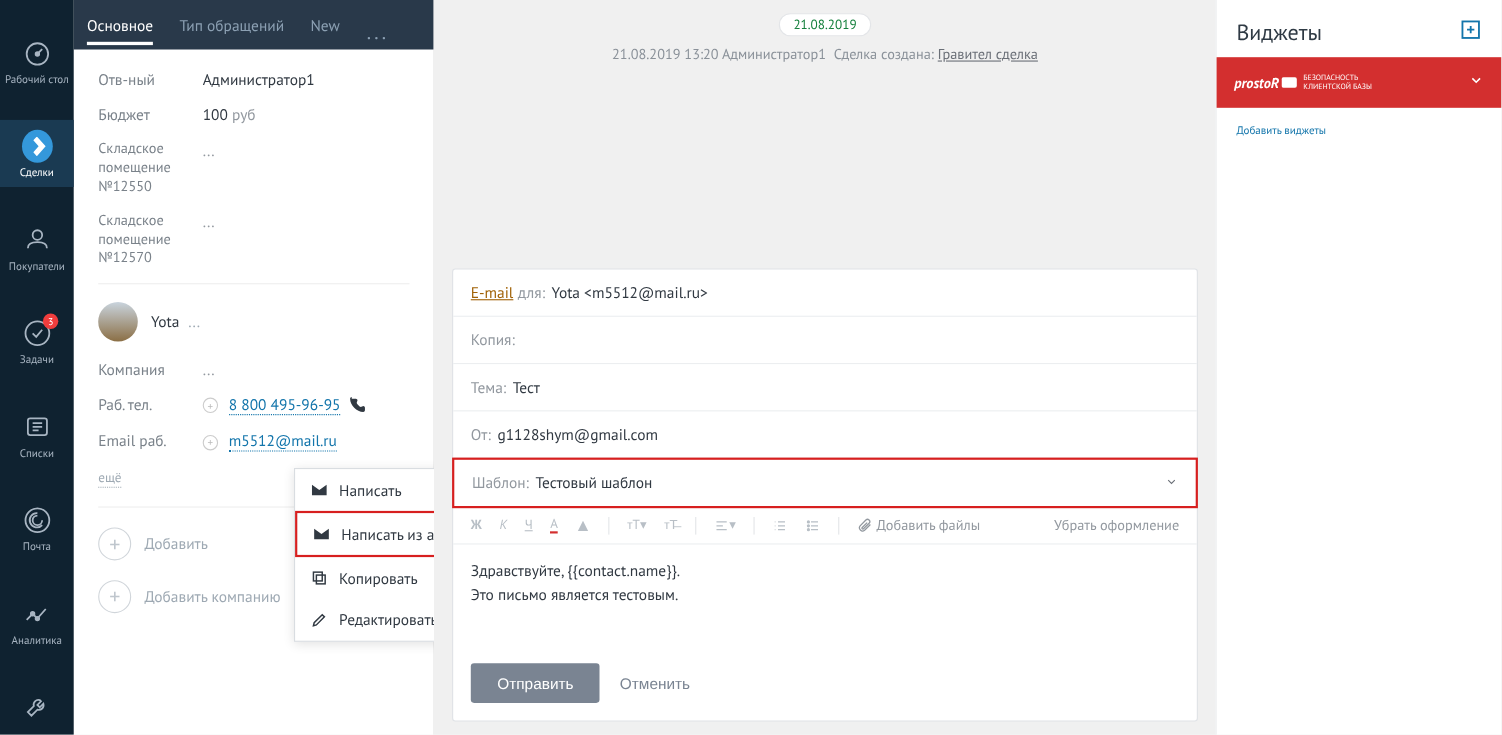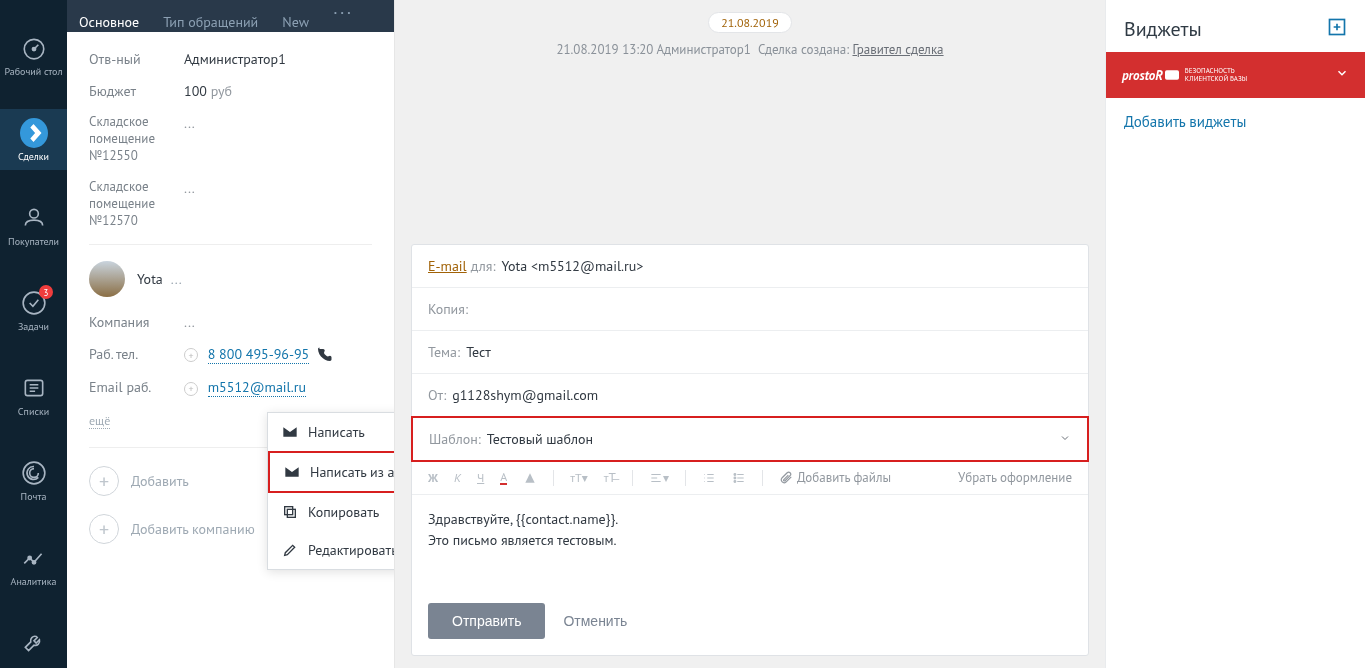--- a/index.html
+++ b/index.html
@@ -10,21 +10,21 @@
 .sidebar { width: 67px; background: #0f2230; display: flex; flex-direction: column; align-items: center; padding-top: 0; position: relative; gap: 24px; }
 .sidebar-avatar { width: 67px; height: 52px; background: linear-gradient(180deg, #2a3642 0%, #617080 40%, #d4b896 55%, #1a1a1a 100%); }
 .sidebar-item { width: 67px; display: flex; flex-direction: column; align-items: center; padding: 10px 0 8px; cursor: pointer; color: #a8b5c2; position: relative; }
 .sidebar-item.active { background: #1a3a52; }
 .sidebar-icon { width: 28px; height: 28px; display: flex; align-items: center; justify-content: center; margin-bottom: 4px; }
 .sidebar-label { font-size: 10px; text-align: center; line-height: 1.1; }
 .sidebar-badge { position: absolute; top: 6px; right: 14px; background: #f03d3d; color: #fff; font-size: 9px; border-radius: 8px; min-width: 14px; height: 14px; display: flex; align-items: center; justify-content: center; padding: 0 3px; }
 
 
 .detail { width: 328px; background: #fff; display: flex; flex-direction: column; border-right: 1px solid #e6e6e6; }
-.detail-tabs { display: flex; align-items: flex-start; background: #29394a; height: 32px; padding: 0 0 0 0; }
+.detail-tabs { display: flex; align-items: flex-end; background: #29394a; height: 45px; padding: 0 0 0 0; }
 .detail-tab { padding: 0 12px; height: 44px; display: flex; align-items: center; color: #8ca0b3; font-size: 14px; cursor: pointer; }
 .detail-tab.active { color: #fff; position: relative; }
 .detail-tab.active::after { content: ""; position: absolute; left: 12px; right: 12px; bottom: 4px; height: 3px; background: #fff; }
 .detail-tab-more { color: #8ca0b3; padding: 0 12px; cursor: pointer; font-size: 18px; letter-spacing: 2px; }
 .detail-body { flex: 1; overflow-y: auto; padding: 18px 22px 10px; }
 .field-row { display: flex; margin-bottom: 14px; font-size: 14px; }
 .field-label { width: 95px; color: #7a828a; flex-shrink: 0; line-height: 1.3; }
 .field-value { color: #313942; }
 .field-multi .field-label { font-size: 13px; }
 .contact-block { margin-top: 10px; padding-top: 16px; border-top: 1px solid #eee; }
@@ -38,21 +38,21 @@
 .more-link { color: #9ea9b3; font-size: 12px; border-bottom: 1px dotted #9ea9b3; cursor: pointer; text-align: right; }
 .email-menu { position: absolute; background: #fff; border: 1px solid #d9dde1; box-shadow: 0 2px 10px rgba(0,0,0,0.12); width: 198px; z-index: 50; }
 .email-menu-item { padding: 10px 14px; display: flex; align-items: center; cursor: pointer; font-size: 14px; color: #313942; }
 .email-menu-item.highlighted { border: 2px solid #d71f1f; }
 .email-menu-item svg { width: 16px; height: 16px; margin-right: 10px; flex-shrink: 0; }
 .add-row { display: flex; align-items: center; margin-top: 18px; padding-top: 18px; border-top: 1px solid #eee; color: #9ea9b3; cursor: pointer; }
 .add-circle { width: 30px; height: 30px; border: 1px solid #d0d5da; border-radius: 50%; display: flex; align-items: center; justify-content: center; margin-right: 12px; color: #bfc6cd; font-size: 20px; }
 
 
 .center { flex: 1; background: #f0f0f0; padding: 12px 16px; display: flex; flex-direction: column; overflow-y: auto; }
-.date-pill { align-self: center; font-size: 12px; color: #a16207; background: #fff; border: 1px solid #e3e5e8; border-radius: 12px; padding: 2px 12px; margin-bottom: 8px; }
+.date-pill { align-self: center; font-size: 12px; color: #15803d; background: #fff; border: 1px solid #e3e5e8; border-radius: 12px; padding: 2px 12px; margin-bottom: 8px; }
 .sys-msg { text-align: center; font-size: 13px; color: #8a9199; margin-bottom: 10px; }
 .sys-msg a { color: #6a6f77; text-decoration: underline; }
 .composer { background: #fff; border: 1px solid #dfe2e6; border-radius: 3px; margin-top: auto; }
 .comp-row { padding: 12px 16px; border-bottom: 1px solid #eceef0; font-size: 14px; display: flex; align-items: center; }
 .comp-row .lab { color: #92989f; margin-right: 6px; }
 .comp-row .val { color: #313942; }
 .comp-row-email a { color: #a16207; text-decoration: underline; margin-right: 4px; text-align: center; }
 .comp-row-template { border: 2px solid #d71f1f; margin: -1px; position: relative; }
 .comp-row-template .chevron { margin-left: auto; }
 .toolbar { padding: 8px 16px; border-bottom: 1px solid #eceef0; display: flex; align-items: center; gap: 16px; color: #b8bfc6; font-size: 12px; }
@@ -67,21 +67,21 @@
 
 
 .widgets { width: 260px; background: #fff; border-left: 1px solid #e9ebed; }
 .widgets-head { display: flex; align-items: center; padding: 16px 18px 10px; }
 .widgets-title { font-size: 20px; color: #2f3a44; }
 .widgets-add { margin-left: auto; color: #1375ab; cursor: pointer; }
 .widget-red { background: #d32f2f; color: #fff; padding: 14px 16px; display: flex; align-items: center; }
 .widget-red .chev { margin-left: auto; }
 .widget-logo { font-style: italic; font-weight: bold; font-size: 13px; }
 .widget-sub { font-size: 7px; line-height: 1.1; margin-left: 6px; }
-.add-widgets-link { padding: 14px 18px; color: #1375ab; cursor: pointer; font-size: 15px; }
+.add-widgets-link { padding: 14px 18px; color: #1375ab; cursor: pointer; font-size: 10px; }
 
 .deals-icon { width: 30px; height: 30px; border-radius: 50%; background: #3498db; position: relative; }
 .deals-icon::before { content: ""; position: absolute; inset: 6px; border-radius: 50%; background: #fff; clip-path: polygon(50% 0, 100% 50%, 50% 100%, 30% 80%, 60% 50%, 30% 20%); }
 </style>
 </head>
 <body>
 
 <div class="app">
 
   <div class="sidebar">

